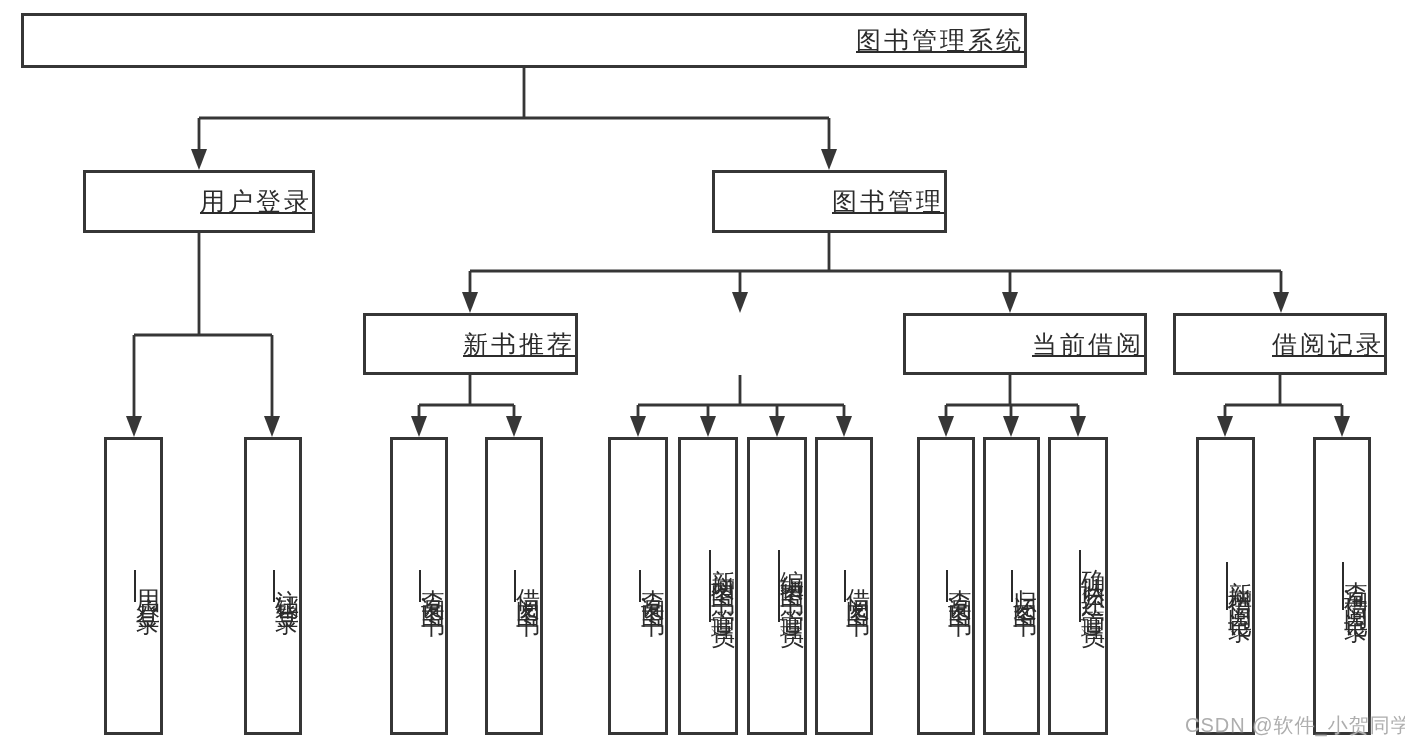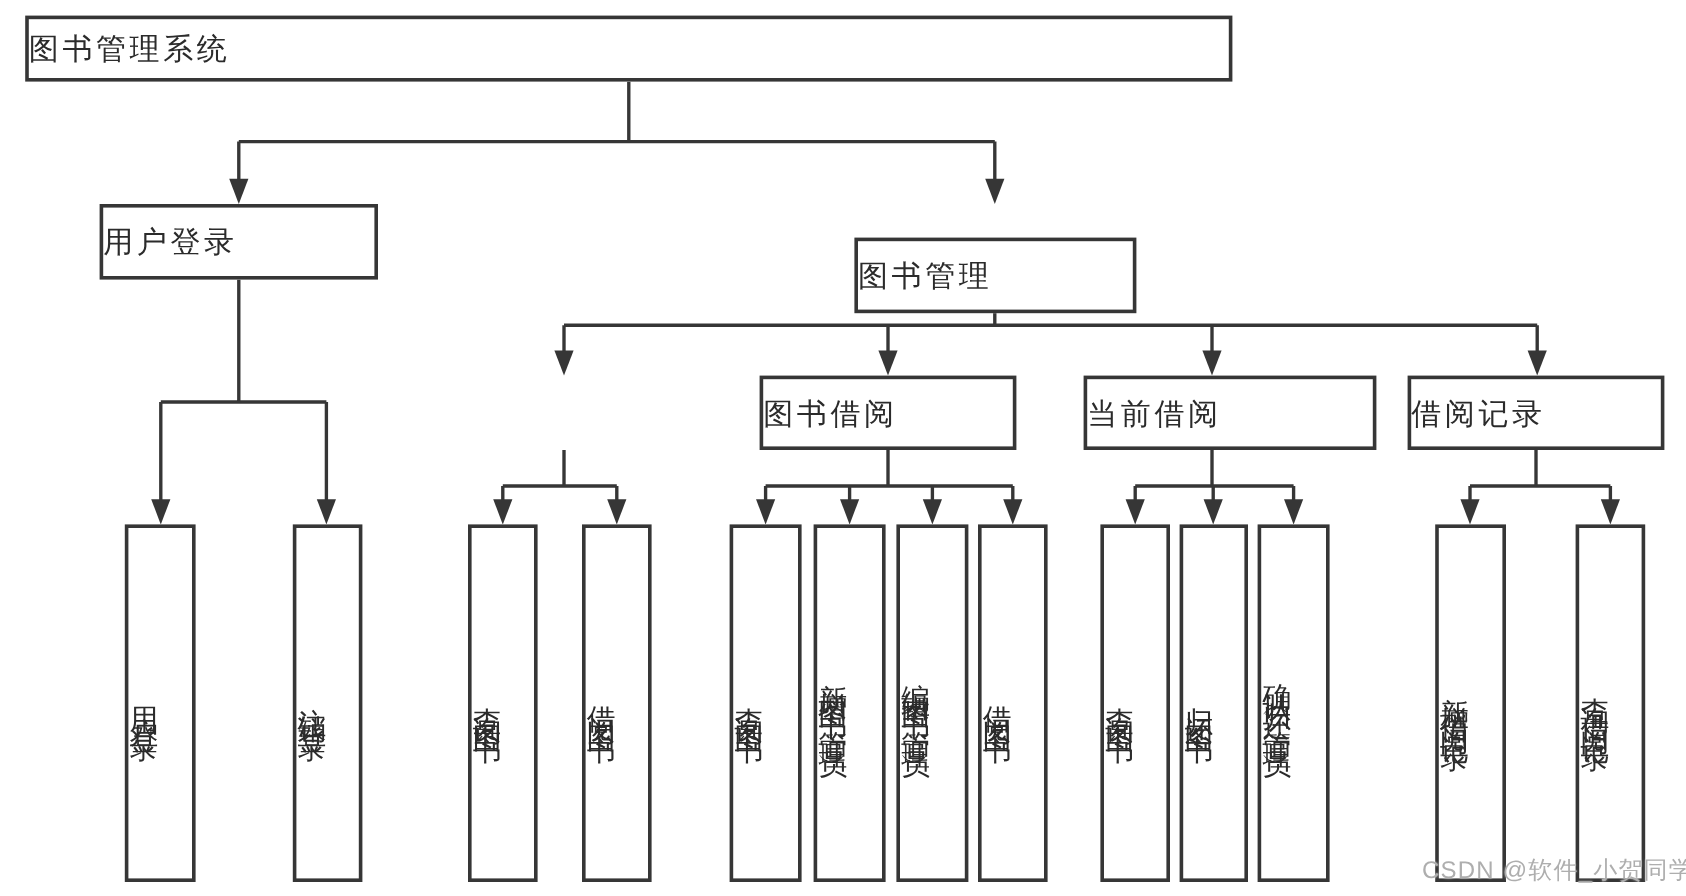--- a/index.html
+++ b/index.html
@@ -17,25 +17,26 @@
     left: 0; top: 0;
     width: 1405px; height: 747px;
   }
   .node {
     position: absolute;
     box-sizing: border-box;
     border: 3px solid #363636;
     background: #ffffff;
     display: flex;
     align-items: center;
-    justify-content: flex-start;
+    justify-content: flex-end;
     font-size: 25px;
     letter-spacing: 3px;
     color: #2b2b2b;
     text-align: center;
+    text-decoration: underline;
   }
   .node.leaf { font-size: 24px; }
   .v-label {
     writing-mode: vertical-rl;
     text-orientation: mixed;
     letter-spacing: 8px;
     line-height: 1;
     white-space: nowrap;
   }
   .watermark {
@@ -109,26 +110,26 @@
     </g>
   </svg>
 
   <div class="node" style="left:21px; top:13px; width:1006px; height:55px;">
     <span>图书管理系统</span>
   </div>
 
   <div class="node" style="left:83px; top:170px; width:232px; height:63px;">
     <span>用户登录</span>
   </div>
-  <div class="node" style="left:712px; top:170px; width:235px; height:63px;margin-top:28px;">
+  <div class="node" style="left:712px; top:170px; width:235px; height:63px;">
     <span>图书管理</span>
   </div>
 
-  <div class="node" style="left:633px; top:313px; width:214px; height:62px;">
-    <span>图书借阅</span>
+  <div class="node" style="left:363px; top:313px; width:215px; height:62px;">
+    <span>新书推荐</span>
   </div>
   <div class="node" style="left:903px; top:313px; width:244px; height:62px;">
     <span>当前借阅</span>
   </div>
   <div class="node" style="left:1173px; top:313px; width:214px; height:62px;">
     <span>借阅记录</span>
   </div>
 
   <div class="node leaf" style="left:104px; top:437px; width:59px; height:298px;">
     <span class="v-label">用户登录</span>

